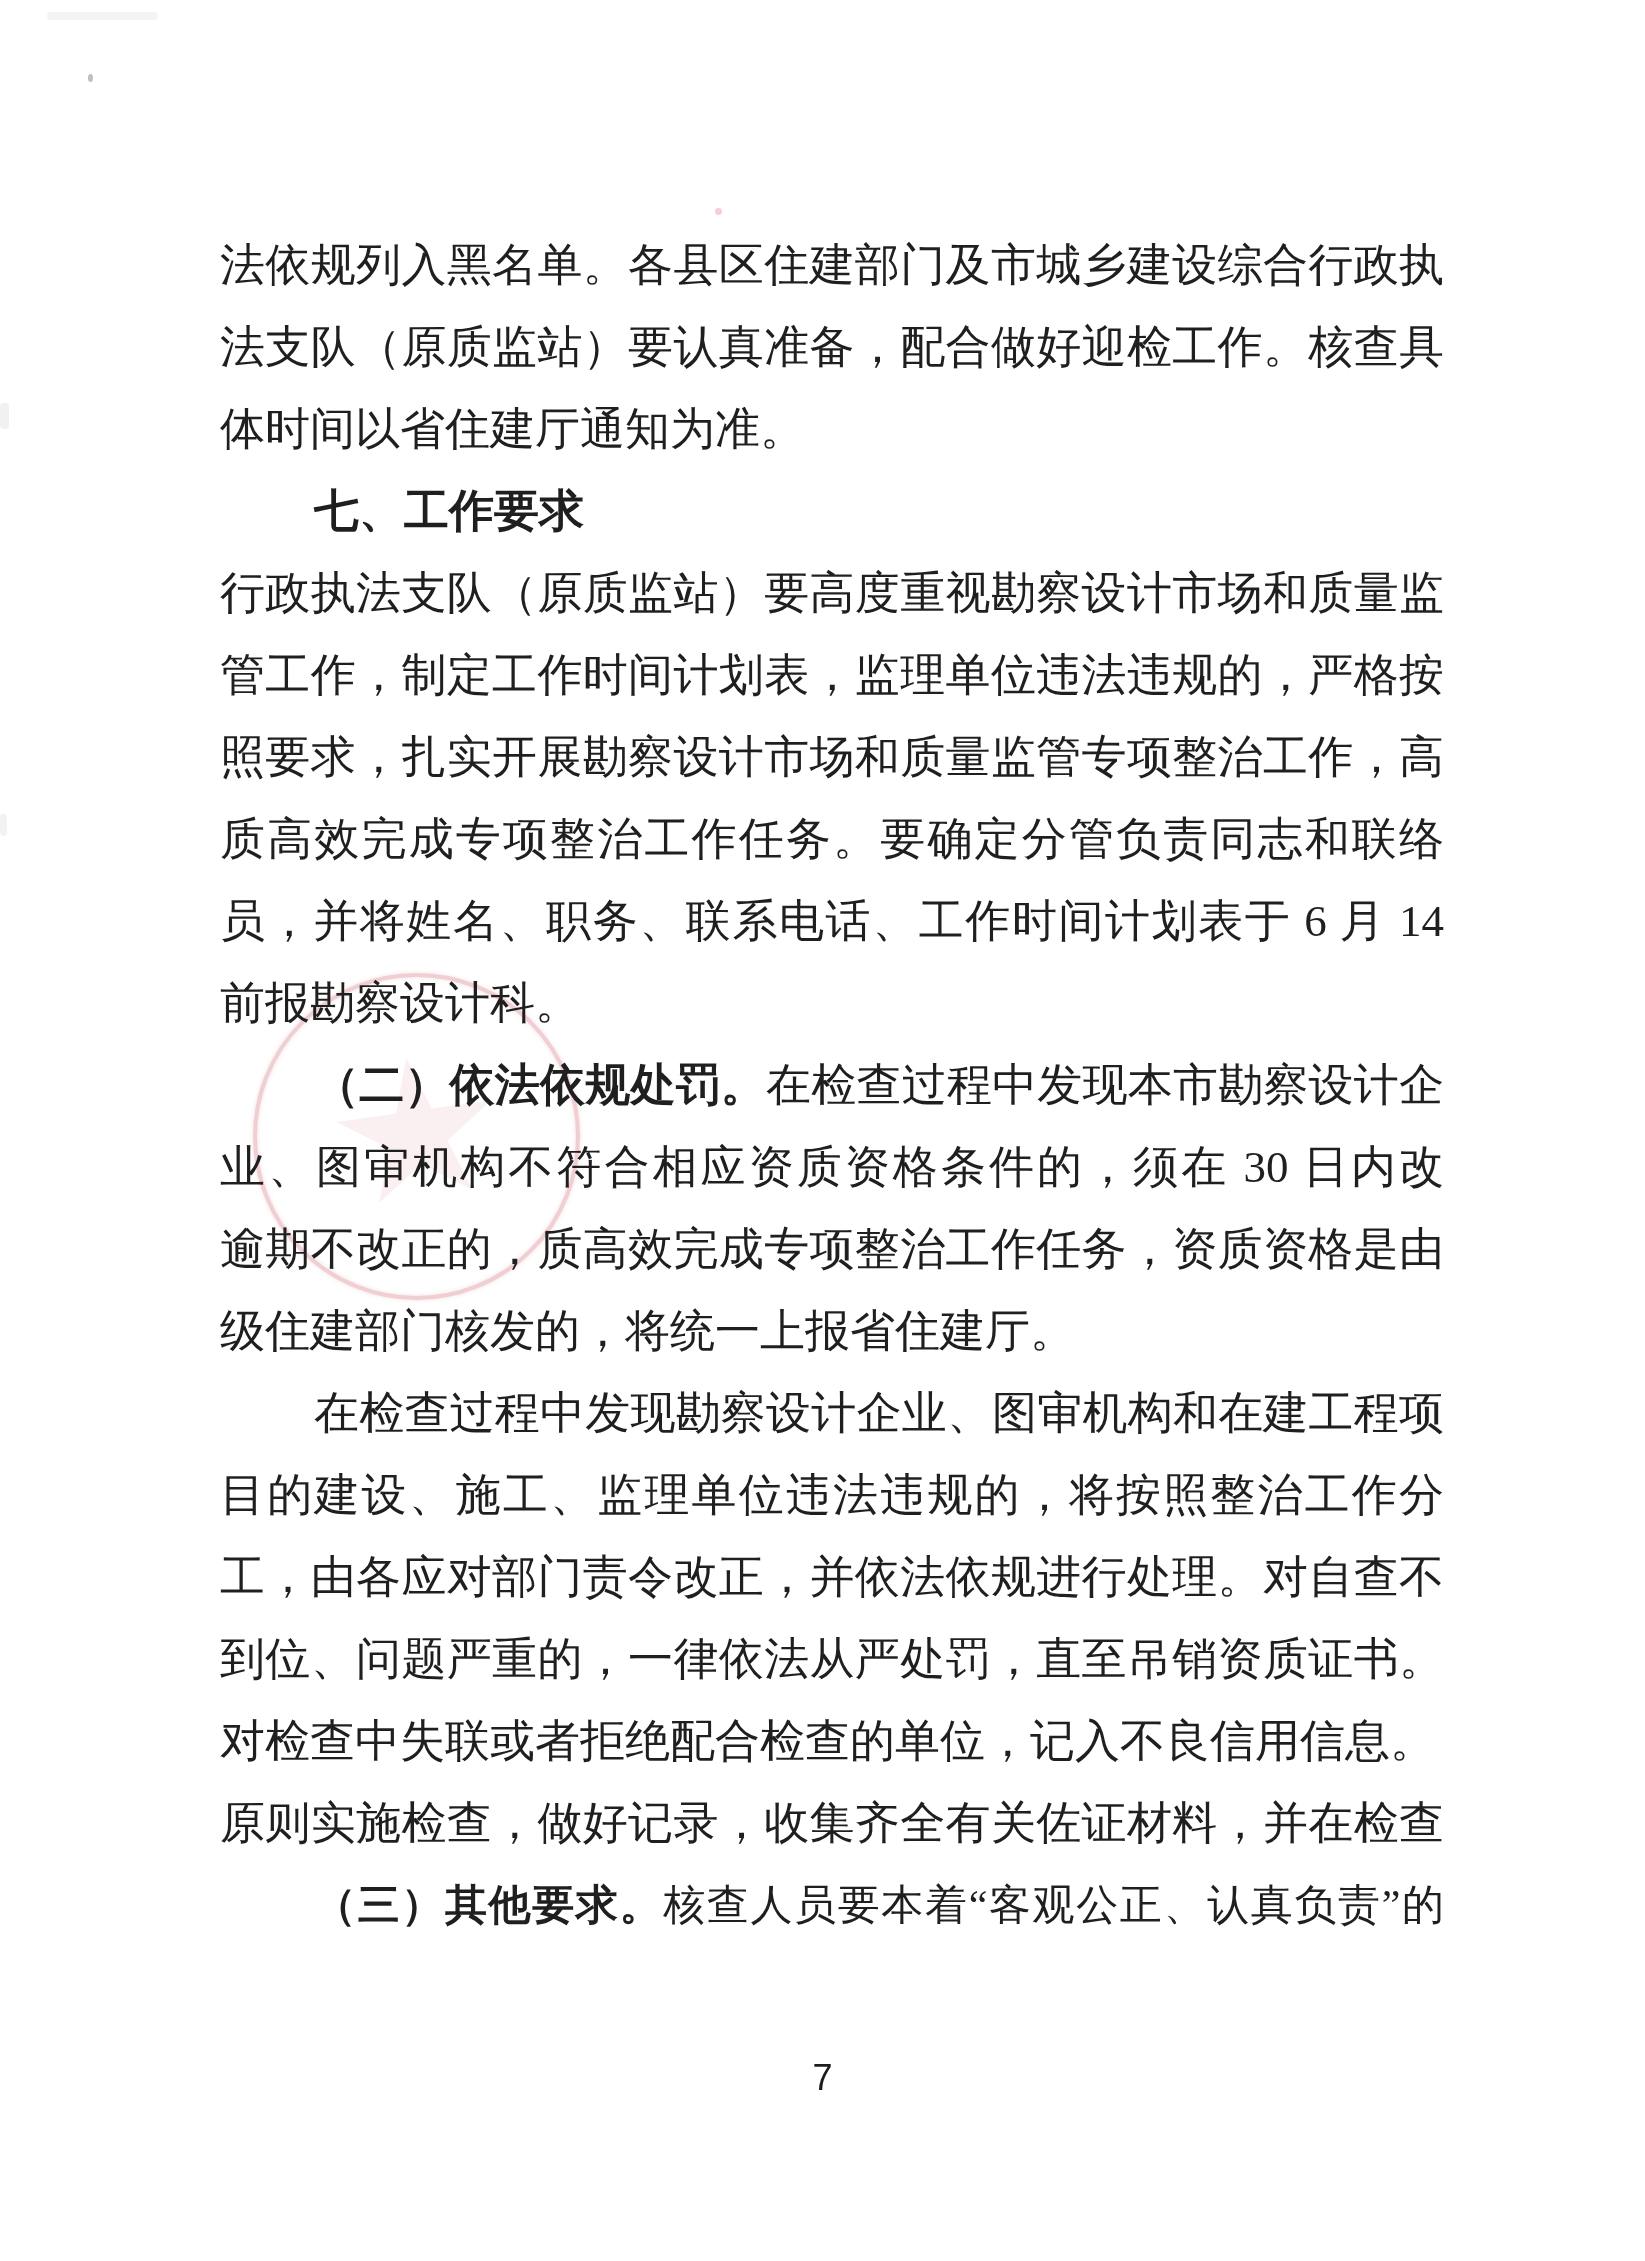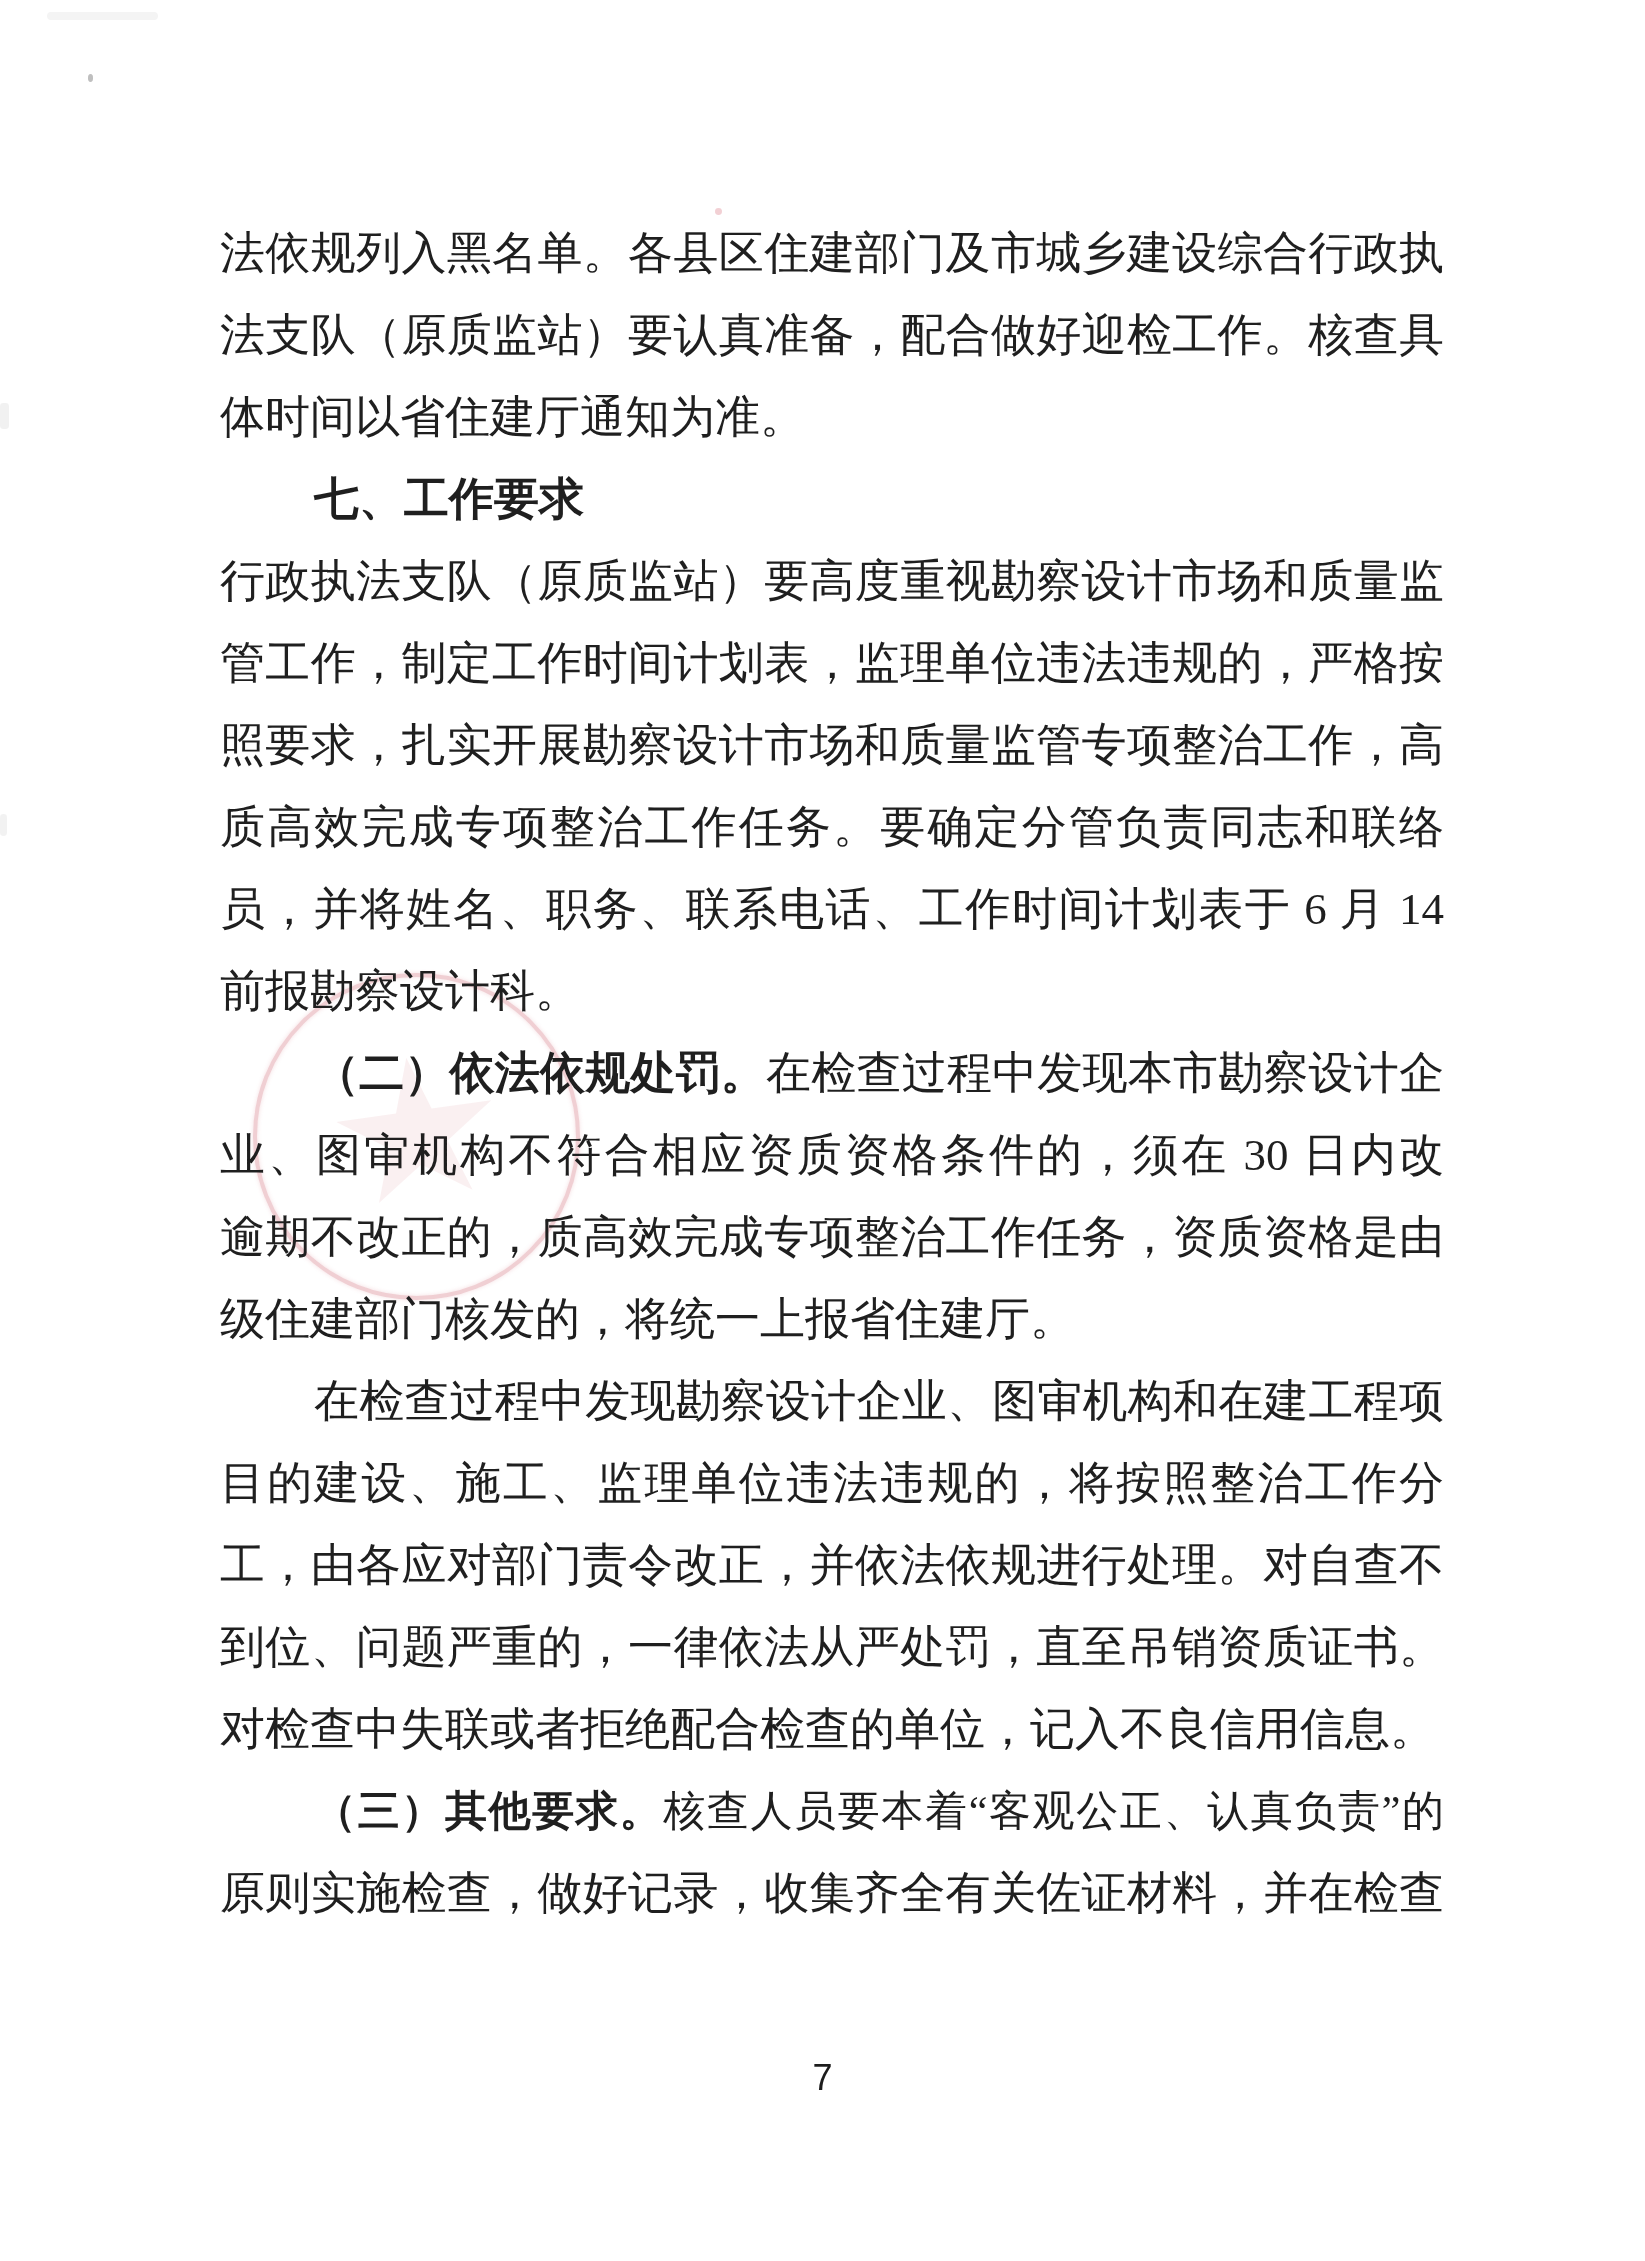--- a/index.html
+++ b/index.html
@@ -11,21 +11,21 @@
     position: relative;
     width: 1645px;
     height: 2261px;
     background: #ffffff;
     overflow: hidden;
     font-family: "Liberation Serif", "DejaVu Serif", serif;
   }
   .content {
     position: absolute;
     left: 220px;
-    top: 212px;
+    top: 224px;
     width: 1224px;
     color: #1f1f1f;
     font-size: 45px;
   }
   .line {
     height: 82px;
     line-height: 82px;
     white-space: nowrap;
     overflow: visible;
   }
@@ -156,20 +156,20 @@
     <div class="line"><span>前报勘察设计科。</span></div>
     <div class="line indent justify"><span class="prefix">（二）依法依规处罚。</span><span>在检查过程中发现本市勘察设计企</span></div>
     <div class="line justify"><span>业、图审机构不符合相应资质资格条件的，须在 30 日内改正，</span></div>
     <div class="line justify"><span>逾期不改正的，质高效完成专项整治工作任务，资质资格是由上</span></div>
     <div class="line"><span>级住建部门核发的，将统一上报省住建厅。</span></div>
     <div class="line indent justify"><span>在检查过程中发现勘察设计企业、图审机构和在建工程项</span></div>
     <div class="line justify"><span>目的建设、施工、监理单位违法违规的，将按照整治工作分</span></div>
     <div class="line justify"><span>工，由各应对部门责令改正，并依法依规进行处理。对自查不</span></div>
     <div class="line justify"><span>到位、问题严重的，一律依法从严处罚，直至吊销资质证书。</span></div>
     <div class="line"><span>对检查中失联或者拒绝配合检查的单位，记入不良信用信息。</span></div>
+    <div class="line justify"><span>原则实施检查，做好记录，收集齐全有关佐证材料，并在检查</span></div>
     <div class="line indent justify tight"><span class="prefix">（三）其他要求。</span><span>核查人员要本着“客观公正、认真负责”的</span></div>
-    <div class="line justify"><span>原则实施检查，做好记录，收集齐全有关佐证材料，并在检查</span></div>
   </div>
 
   <div class="page-number">7</div>
 
 </div>
 
 
 </body></html>

